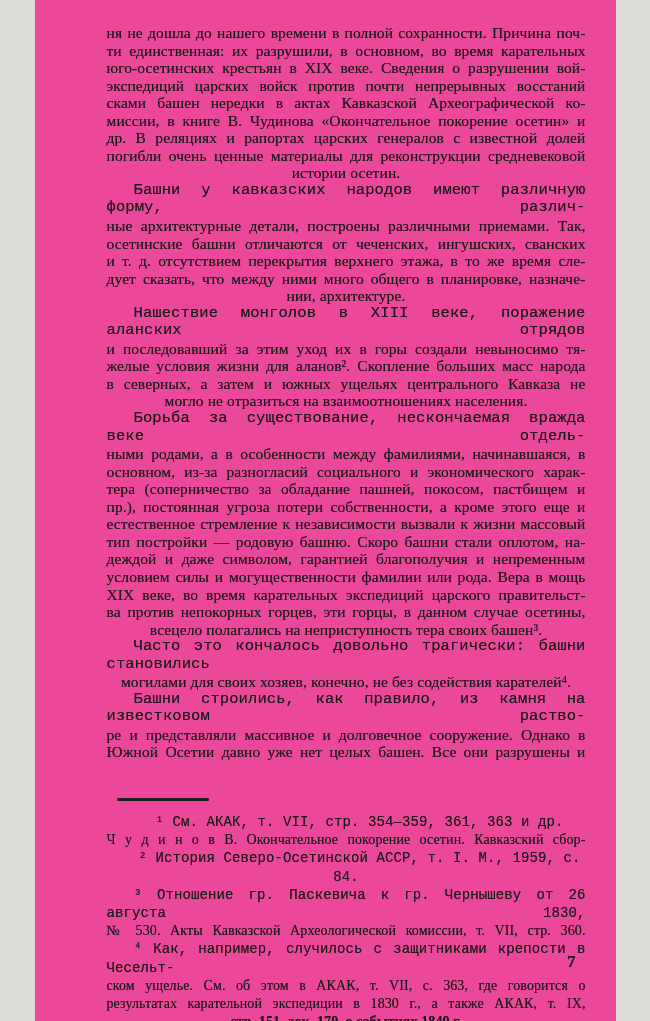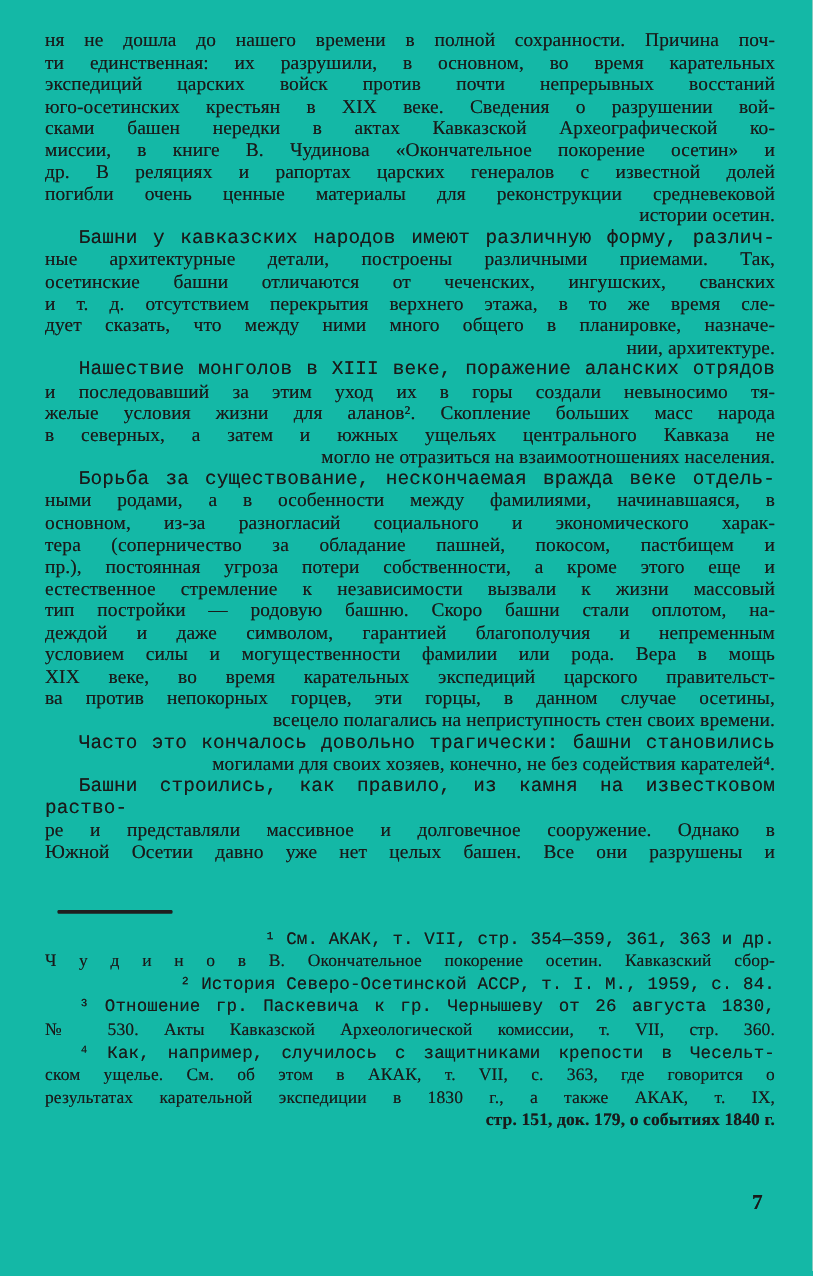--- a/index.html
+++ b/index.html
@@ -1,41 +1,42 @@
 <!DOCTYPE html>
 <html lang="ru"><head>
 <meta charset="utf-8">
 <style>
   html, body { margin: 0; padding: 0; background: #dedcd6; }
   .page {
     position: relative;
-    width: 650px;
+    width: 581px;
     height: 1021px;
     margin: 0 auto;
-    background: #14b8a6;
+    background: #ec4899;
     box-sizing: border-box;
     font-family: "Liberation Serif", "DejaVu Serif", serif;
     color: #1a1a1a;
     overflow: hidden;
     text-shadow: 0 0 0.4px rgba(26,26,26,0.65);
+    padding-left: 36px;
   }
   .main-text {
     padding: 24px 30px 0 36px;
     font-size: 15.5px;
     line-height: 17.55px;
     letter-spacing: 0.1px;
   }
   .footnotes {
     padding: 0 30px 0 36px;
     font-size: 14px;
     line-height: 18.2px;
     letter-spacing: 0.1px;
   }
   .para { margin: 0; }
-  .line { text-align: right; }
+  .line { text-align: center; }
   .line.just { text-align: justify; text-align-last: justify; }
   .line.ind { text-indent: 27px; font-family: Liberation Mono, monospace; }
   .line.bold { font-weight: 700; }
   .fnrule {
     height: 3px;
     width: 92px;
     background: #1f1f1f;
     margin: 37px 0 12px 46px;
     border-radius: 1px;
   }
@@ -48,22 +49,22 @@
   }
 </style>
 </head>
 <body>
 
 <div class="page">
   <div class="main-text">
       <div class="para">
         <div class="line just">ня не дошла до нашего времени в полной сохранности. Причина поч-</div>
         <div class="line just">ти единственная: их разрушили, в основном, во время карательных</div>
+        <div class="line just">юго-осетинских крестьян в XIX веке. Сведения о разрушении вой-</div>
         <div class="line just">экспедиций царских войск против почти непрерывных восстаний</div>
-        <div class="line just">юго-осетинских крестьян в XIX веке. Сведения о разрушении вой-</div>
         <div class="line just">сками башен нередки в актах Кавказской Археографической ко-</div>
         <div class="line just">миссии, в книге В. Чудинова «Окончательное покорение осетин» и</div>
         <div class="line just">др. В реляциях и рапортах царских генералов с известной долей</div>
         <div class="line just">погибли очень ценные материалы для реконструкции средневековой</div>
         <div class="line">истории осетин.</div>
       </div>
       <div class="para">
         <div class="line just ind">Башни у кавказских народов имеют различную форму, различ-</div>
         <div class="line just">ные архитектурные детали, построены различными приемами. Так,</div>
         <div class="line just">осетинские башни отличаются от чеченских, ингушских, сванских</div>
@@ -83,21 +84,21 @@
         <div class="line just">ными родами, а в особенности между фамилиями, начинавшаяся, в</div>
         <div class="line just">основном, из-за разногласий социального и экономического харак-</div>
         <div class="line just">тера (соперничество за обладание пашней, покосом, пастбищем и</div>
         <div class="line just">пр.), постоянная угроза потери собственности, а кроме этого еще и</div>
         <div class="line just">естественное стремление к независимости вызвали к жизни массовый</div>
         <div class="line just">тип постройки — родовую башню. Скоро башни стали оплотом, на-</div>
         <div class="line just">деждой и даже символом, гарантией благополучия и непременным</div>
         <div class="line just">условием силы и могущественности фамилии или рода. Вера в мощь</div>
         <div class="line just">XIX веке, во время карательных экспедиций царского правительст-</div>
         <div class="line just">ва против непокорных горцев, эти горцы, в данном случае осетины,</div>
-        <div class="line">всецело полагались на неприступность стен своих времени.</div>
+        <div class="line">всецело полагались на неприступность тера своих башен³.</div>
       </div>
       <div class="para">
         <div class="line just ind">Часто это кончалось довольно трагически: башни становились</div>
         <div class="line">могилами для своих хозяев, конечно, не без содействия карателей⁴.</div>
       </div>
       <div class="para">
         <div class="line just ind">Башни строились, как правило, из камня на известковом раство-</div>
         <div class="line just">ре и представляли массивное и долговечное сооружение. Однако в</div>
         <div class="line just">Южной Осетии давно уже нет целых башен. Все они разрушены и</div>
       </div>

